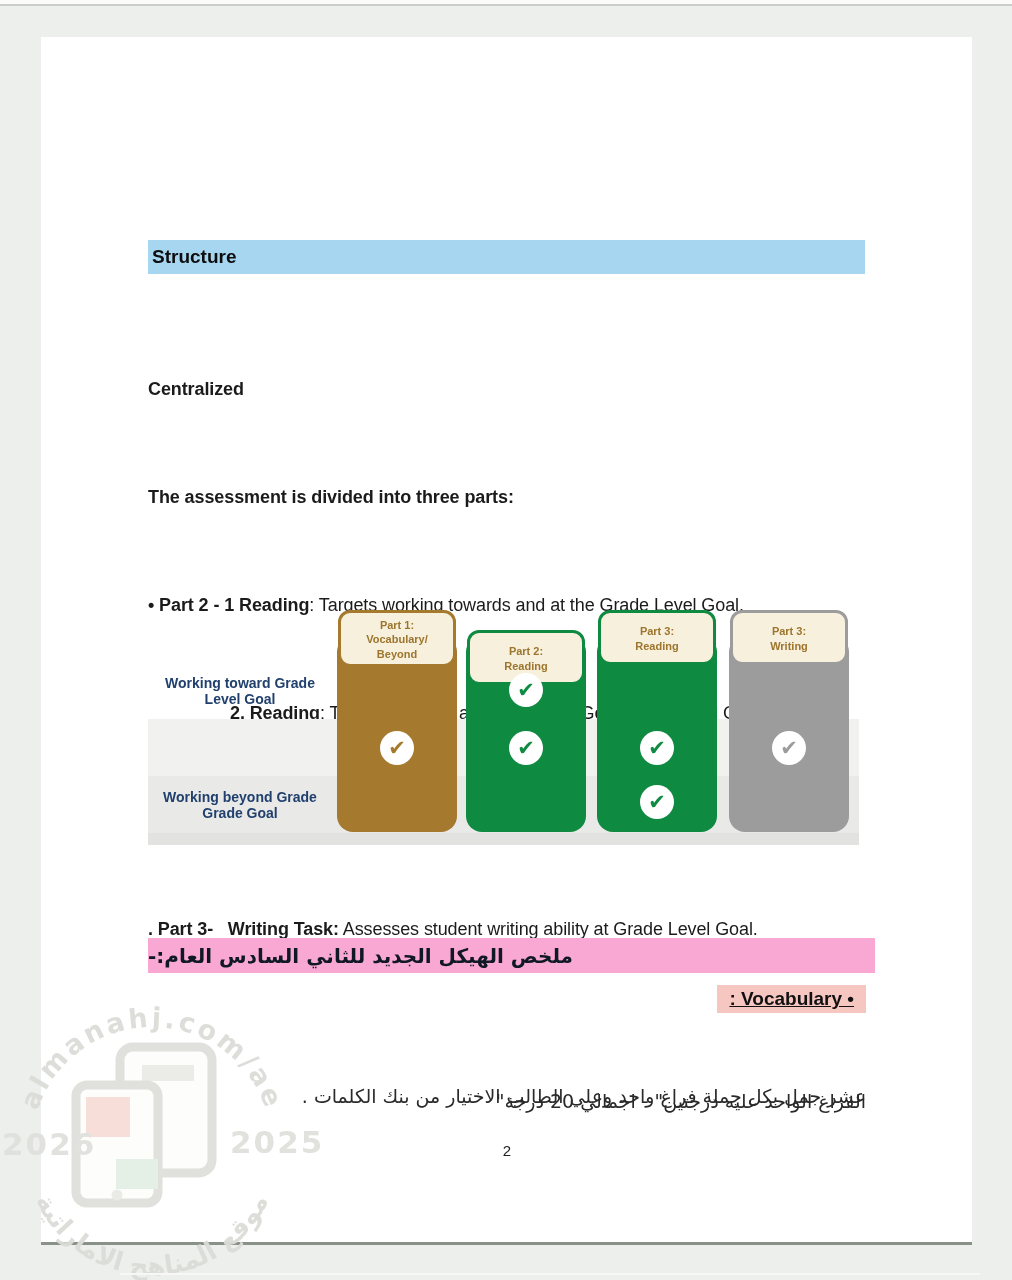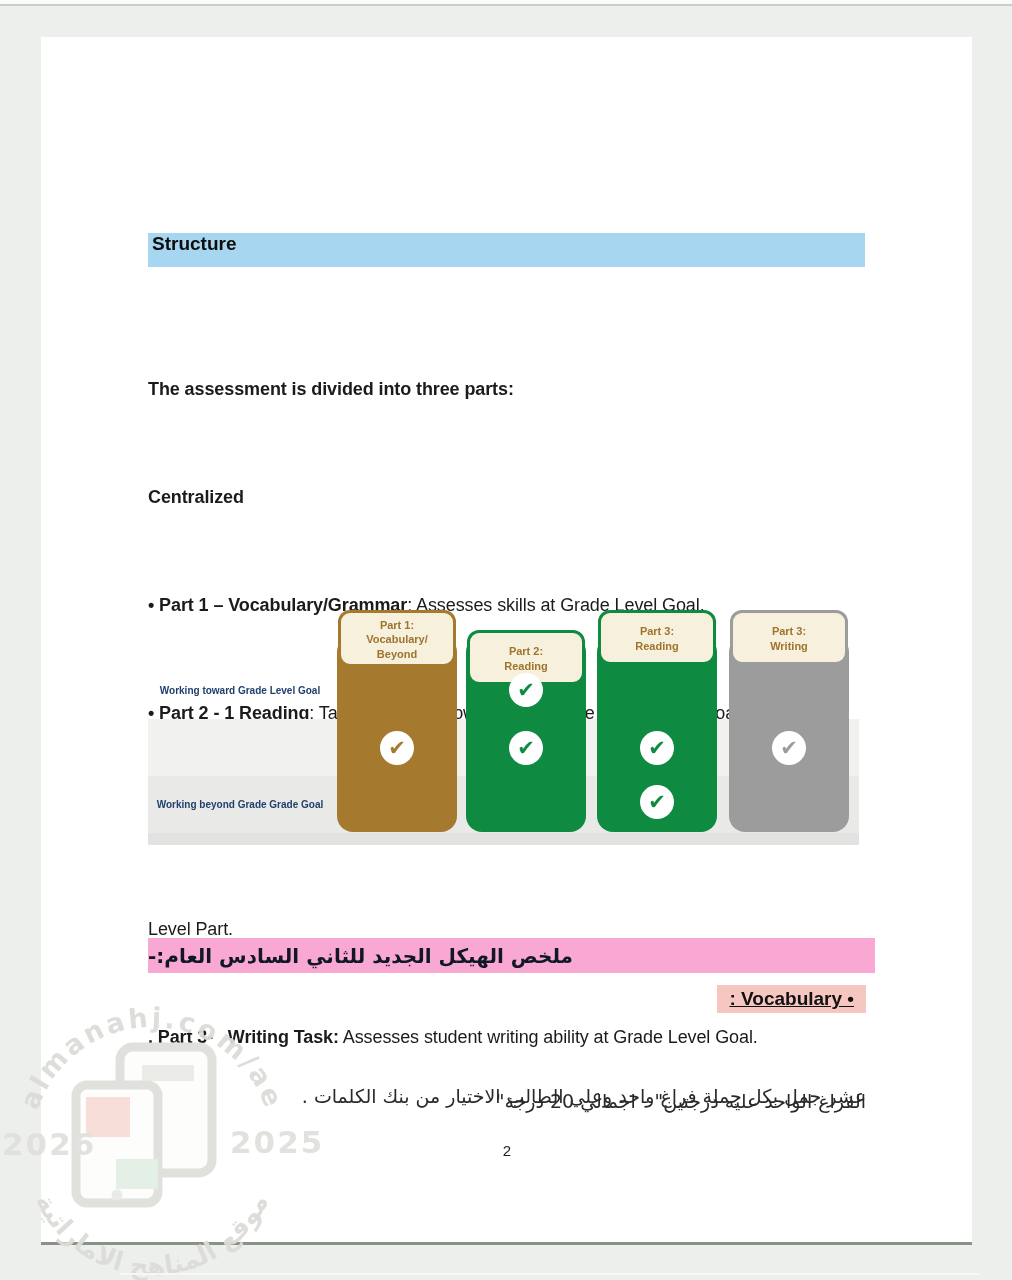--- a/index.html
+++ b/index.html
@@ -7,37 +7,37 @@
   #screen{position:relative;width:1012px;height:1280px;background:#ecefeb;overflow:hidden;}
 
   
   .top-sliver{position:absolute;left:0;top:0;width:1012px;height:4px;background:#fbfcfa;}
   .top-hairline{position:absolute;left:0;top:4px;width:1012px;height:2px;background:#c9cec8;}
   .page{position:absolute;left:41px;top:37px;width:931px;height:1205px;background:#ffffff;
         border-bottom:3px solid #8a9188;}
   .below-line{position:absolute;left:120px;top:1273px;width:860px;height:2px;background:#f7f8f5;}
 
   
-  .hbar{position:absolute;left:107px;top:196px;width:717px;height:34px;display:flex;align-items:flex-start;}
+  .hbar{position:absolute;left:107px;top:203px;width:717px;height:34px;display:flex;align-items:center;}
   .hbar span{font-size:19px;font-weight:700;color:#0d0d0d;padding-left:4px;}
 
   
   .body-copy{position:absolute;left:107px;top:262px;width:726px;font-size:18px;color:#1b1b1b;
              line-height:36px;white-space:pre-wrap;letter-spacing:-0.1px;}
   .bline{height:36px;overflow:visible;}
   .bline .b{font-weight:700;}
   .bline.indent{padding-left:82px;}
 
   
   .stripe{position:absolute;left:107px;width:711px;}
   .stripe.r2{top:682px;height:57px;background:#f1f1f0;}
   .stripe.r3{top:739px;height:57px;background:#e9e9e8;}
   .stripe.foot{top:796px;height:12px;background:#e2e2e1;}
   .rowlab{position:absolute;left:107px;width:184px;height:57px;display:flex;align-items:center;
-          justify-content:center;text-align:center;font-size:10px;font-weight:700;color:#21406d;}
+          justify-content:center;text-align:center;font-size:14px;font-weight:700;color:#21406d;}
   .rowlab.l1{top:625px;} .rowlab.l2{top:682px;} .rowlab.l3{top:739px;}
   .pcol{position:absolute;top:573px;width:120px;height:222px;}
   .pcol .colbody{position:absolute;left:0;top:26px;width:120px;height:196px;border-radius:16px;}
   .pcol .colhdr{position:absolute;left:1px;top:0;width:110px;min-height:41px;border-radius:12px;
         background:#f7f0dd;border:3px solid;padding:5px 1px 3px 1px;display:flex;flex-direction:column;
         justify-content:center;text-align:center;font-size:11px;font-weight:700;color:#9d752d;line-height:1.3;}
   .check-slot{position:absolute;left:43px;width:34px;height:34px;border-radius:50%;background:#ffffff;
         display:none;align-items:center;justify-content:center;}
   .check-slot.r1{top:63px;} .check-slot.r2{top:121px;} .check-slot.r3{top:175px;}
   .check-glyph{font-family:"DejaVu Sans",sans-serif;font-size:21px;font-weight:700;line-height:1;}
@@ -66,23 +66,22 @@
   <div class="top-sliver"></div>
   <div class="top-hairline"></div>
 
   <div class="page">
 
     <div class="hbar" style="background: rgb(167, 214, 241);">
       <span>Structure</span>
     </div>
 
     <div class="body-copy">
+      <div class="bline"><span class="b">Centralized</span><span></span></div>
       <div class="bline"><span class="b">The assessment is divided into three parts:</span><span></span></div>
-      <div class="bline"><span class="b">Centralized</span><span></span></div>
-      <div class="bline"><span class="b">• Part 1 – Vocabulary/Grammar</span><span>: Assesses skills at Grade Level Goal.</span></div>
       <div class="bline"><span class="b">• Part 2 - 1 Reading</span><span>: Targets working towards and at the Grade Level Goal.</span></div>
       <div class="bline indent"><span class="b">2. Reading</span><span>: Targets working at Grade Level Goal and Beyond Grade</span></div>
       <div class="bline"><span class="b"></span><span>Level Part.</span></div>
       <div class="bline"><span class="b">. Part 3-   Writing Task:</span><span> Assesses student writing ability at Grade Level Goal.</span></div>
     </div>
 
     <div class="stripe r2"></div>
     <div class="stripe r3"></div>
     <div class="stripe foot"></div>
 

